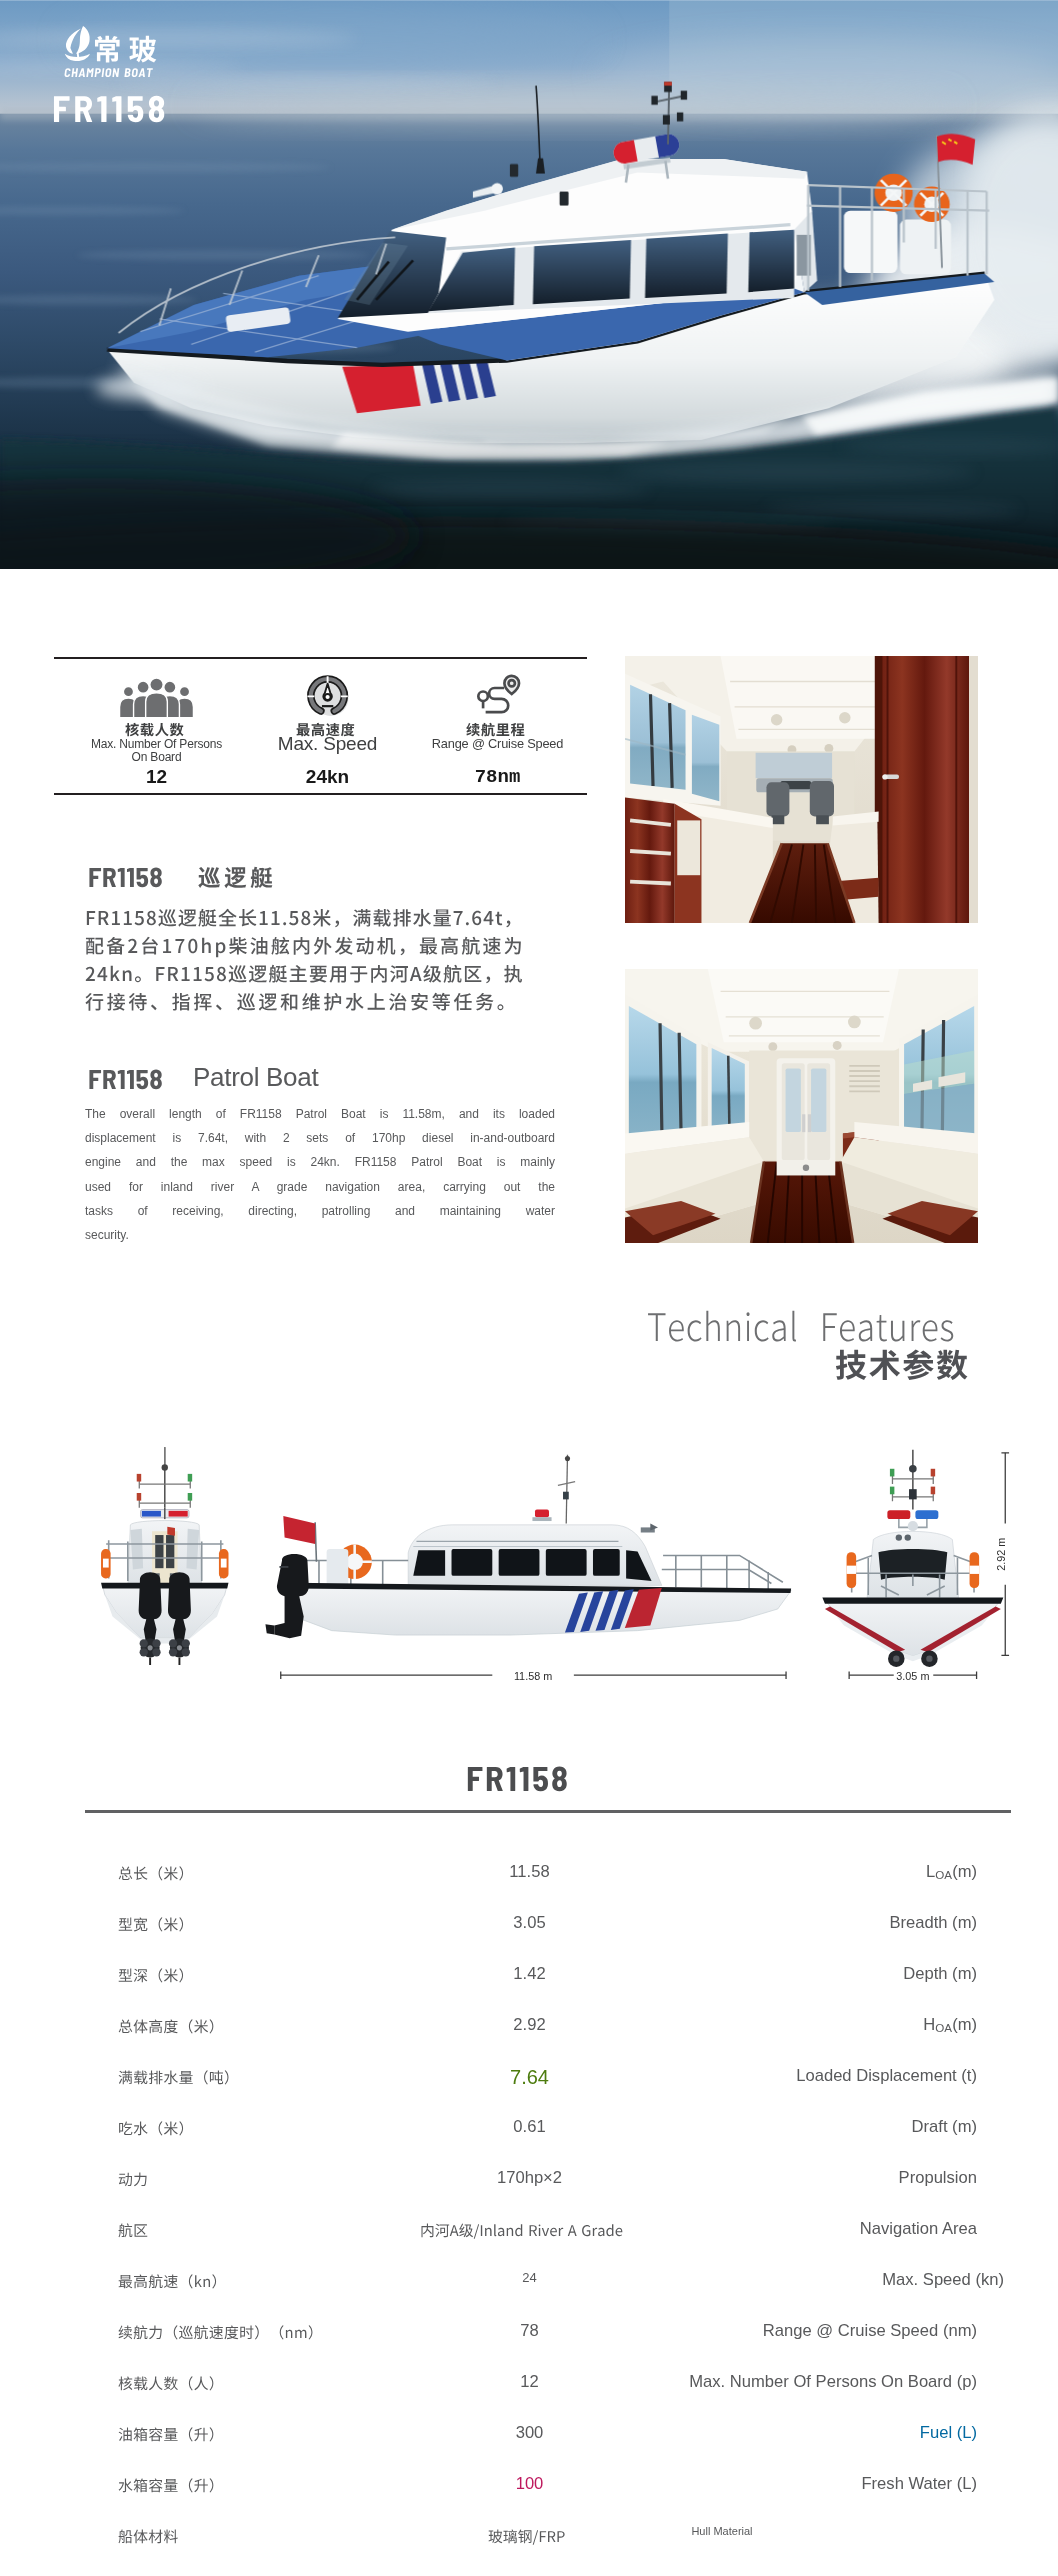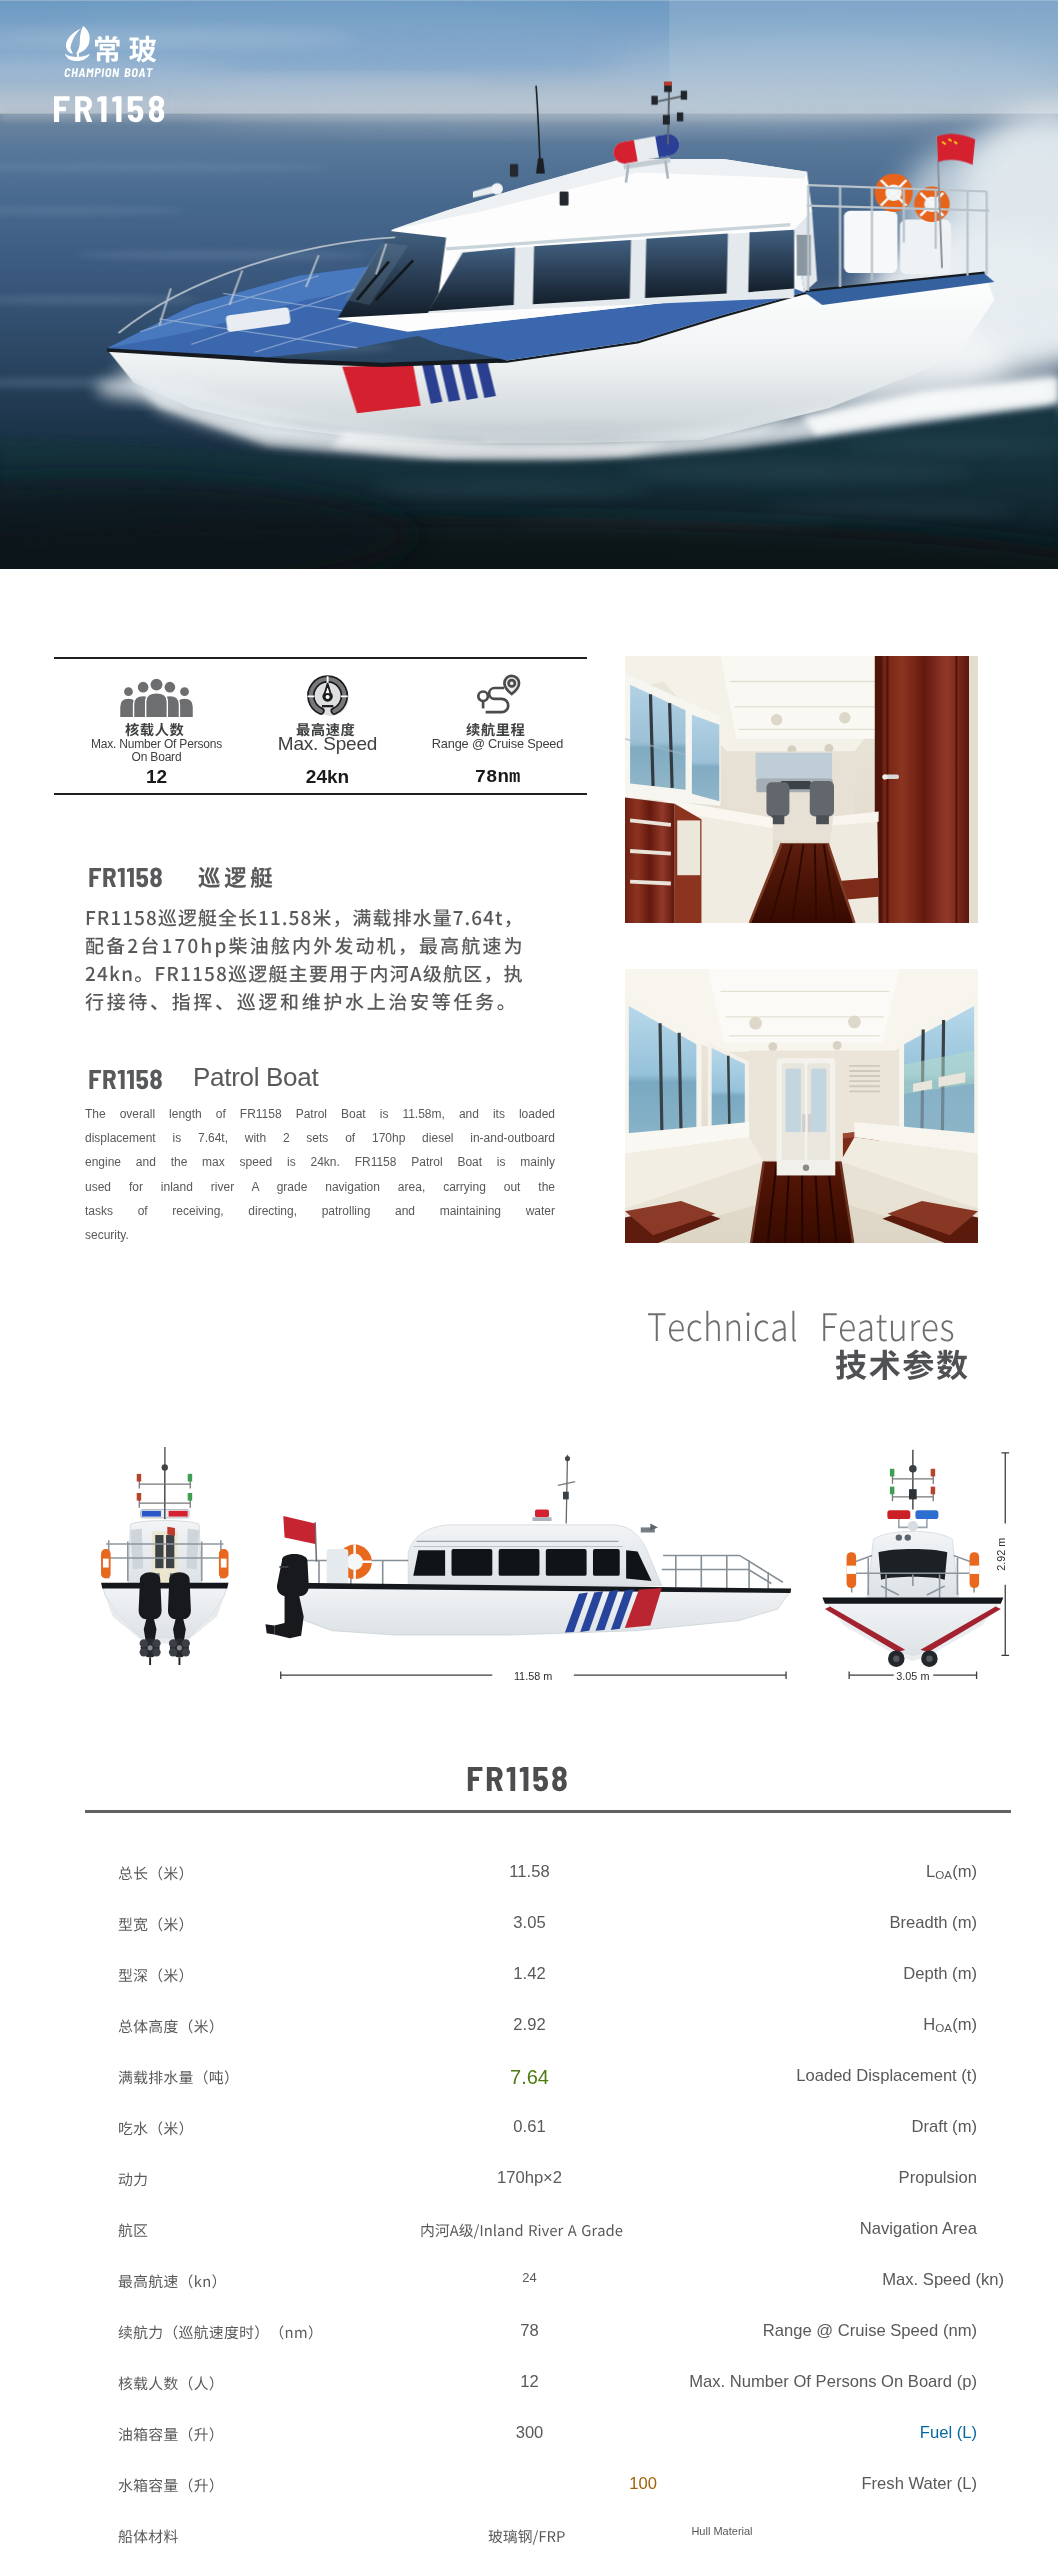--- a/index.html
+++ b/index.html
@@ -736,21 +736,21 @@
     <div class="ab" style="left:402px;top:2372px;width:255px;text-align:center;font-size:16.6px;color:#58595b;">12</div>
     <div class="ab" style="left:467px;top:2372px;width:510px;text-align:right;font-size:16.6px;color:#58595b;">Max. Number Of Persons On Board (p)</div>
     <svg class="t" style="left:118px;top:2440px" width="0.6" height="0.6" viewBox="0 0 1 1">
       <path d="M2.3 -19.3C4 -18.6 6.1 -17.3 7.2 -16.4L8.3 -18C7.2 -18.9 5 -20 3.4 -20.7ZM1.1 -12.5C2.7 -11.7 4.7 -10.5 5.8 -9.7L6.8 -11.3C5.8 -12.1 3.7 -13.2 2.1 -13.9ZM1.9 0.4 3.5 1.6C4.8 -0.5 6.3 -3.2 7.4 -5.5L6 -6.7C4.7 -4.2 3.1 -1.3 1.9 0.4ZM15.1 -1.4H11V-6.9H15.1ZM16.9 -1.4V-6.9H21.2V-1.4ZM9.2 -15.8V1.9H11V0.5H21.2V1.8H23V-15.8H16.9V-21H15.1V-15.8ZM15.1 -8.7H11V-14H15.1ZM16.9 -8.7V-14H21.2V-8.7Z M39.8 -7.3H46.4V-4.8H39.8ZM39.8 -8.8V-11.3H46.4V-8.8ZM39.8 -3.3H46.4V-0.7H39.8ZM37.9 -13V2H39.8V0.9H46.4V1.8H48.3V-13ZM30.1 -21.1C29.3 -18.6 28 -16.1 26.4 -14.5C26.9 -14.2 27.6 -13.7 28 -13.4C28.8 -14.4 29.6 -15.6 30.4 -17H31.4C31.9 -16 32.4 -14.8 32.6 -13.9H31.4V-11.1H27V-9.3H31C29.9 -6.6 28 -3.7 26.3 -2.1C26.8 -1.8 27.3 -1.1 27.6 -0.7C28.9 -2.1 30.2 -4.2 31.4 -6.4V2H33.2V-6.4C34.2 -5.3 35.5 -3.9 36 -3.2L37.2 -4.6C36.6 -5.2 34.2 -7.5 33.2 -8.3V-9.3H37.1V-11.1H33.2V-13.8L34.4 -14.2C34.1 -15 33.7 -16 33.2 -17H37.7V-18.6H31.1C31.4 -19.3 31.7 -20 31.9 -20.7ZM40 -21.1C39.2 -18.6 37.9 -16.2 36.2 -14.7C36.7 -14.4 37.5 -13.9 37.9 -13.6C38.7 -14.5 39.5 -15.7 40.2 -16.9H41.7C42.5 -15.9 43.4 -14.5 43.7 -13.6L45.4 -14.3C45 -15 44.4 -16 43.7 -16.9H49.2V-18.6H41C41.3 -19.2 41.5 -20 41.8 -20.7Z M59.3 -15.8C57.9 -14 55.5 -12.2 53.2 -11.1C53.6 -10.8 54.3 -10 54.5 -9.7C56.8 -11 59.4 -13 61 -15.2ZM65.7 -14.7C68 -13.3 70.8 -11.1 72.2 -9.7L73.5 -11C72.1 -12.4 69.2 -14.4 66.9 -15.8ZM63.4 -13.6C61 -9.9 56.5 -6.8 51.9 -5.1C52.4 -4.7 52.9 -4 53.1 -3.6C54.3 -4 55.4 -4.5 56.5 -5.2V2H58.3V1.2H68.6V1.9H70.5V-5.5C71.5 -4.9 72.7 -4.4 73.8 -3.9C74 -4.4 74.5 -5 75 -5.4C71 -7 67.4 -9 64.5 -12.2L65 -12.9ZM58.3 -0.5V-4.7H68.6V-0.5ZM58.5 -6.4C60.4 -7.7 62.1 -9.2 63.5 -10.9C65.2 -9.1 67 -7.6 69 -6.4ZM61.8 -20.7C62.2 -20.1 62.5 -19.4 62.9 -18.7H53.1V-14.2H54.9V-17H72V-14.2H74V-18.7H65C64.7 -19.5 64.2 -20.4 63.8 -21.2Z M82.8 -16.6H95.2V-15.2H82.8ZM82.8 -19.1H95.2V-17.7H82.8ZM80.9 -20.2V-14.1H97V-20.2ZM77.8 -13.1V-11.6H100.2V-13.1ZM82.2 -6.8H88V-5.4H82.2ZM89.9 -6.8H95.9V-5.4H89.9ZM82.2 -9.3H88V-7.9H82.2ZM89.9 -9.3H95.9V-7.9H89.9ZM77.7 -0.1V1.4H100.4V-0.1H89.9V-1.5H98.3V-2.9H89.9V-4.2H97.8V-10.5H80.5V-4.2H88V-2.9H79.8V-1.5H88V-0.1Z M119.4 -9.5C119.4 -4.6 121.3 -0.7 124.3 2.4L125.8 1.6C123 -1.4 121.2 -5.1 121.2 -9.5C121.2 -14 123 -17.7 125.8 -20.6L124.3 -21.4C121.3 -18.4 119.4 -14.4 119.4 -9.5Z M139.9 -20.6C137.4 -19.1 132.9 -17.7 129 -16.8C129.2 -16.4 129.6 -15.7 129.7 -15.3C131.2 -15.6 132.8 -16 134.4 -16.5V-10.9H128.8V-9.1H134.4C134.2 -5.5 133.2 -2 128.5 0.6C128.9 1 129.6 1.6 129.9 2.1C135 -0.9 136.1 -5 136.3 -9.1H143.9V2H145.8V-9.1H151.3V-10.9H145.8V-20.5H143.9V-10.9H136.3V-17.1C138.2 -17.7 139.9 -18.4 141.3 -19.1Z M160.6 -9.5C160.6 -14.4 158.7 -18.4 155.7 -21.4L154.2 -20.6C157 -17.7 158.8 -14 158.8 -9.5C158.8 -5.1 157 -1.4 154.2 1.6L155.7 2.4C158.7 -0.7 160.6 -4.6 160.6 -9.5Z" fill="#58595b"></path>
     </svg>
     <div class="ab" style="left:402px;top:2423px;width:255px;text-align:center;font-size:16.6px;color:#58595b;">300</div>
     <div class="ab" style="left:467px;top:2423px;width:510px;text-align:right;font-size:16.6px;color:#0369a1;">Fuel (L)</div>
     <svg class="t" style="left:118px;top:2491px" width="0.6" height="0.6" viewBox="0 0 1 1">
       <path d="M1.8 -14.6V-12.7H7.9C6.7 -7.8 4.2 -4 1 -1.9C1.4 -1.6 2.2 -0.9 2.5 -0.5C6 -3 9 -7.7 10.2 -14.2L9 -14.7L8.6 -14.6ZM20.4 -16.3C19.2 -14.6 17.2 -12.4 15.6 -10.8C14.8 -12.1 14.1 -13.5 13.6 -14.9V-21H11.6V-0.6C11.6 -0.1 11.4 0 11 0C10.6 0 9.3 0 7.9 0C8.2 0.6 8.5 1.5 8.6 2C10.5 2 11.7 2 12.5 1.6C13.2 1.3 13.6 0.7 13.6 -0.6V-11.1C15.8 -6.6 19.1 -2.7 23 -0.6C23.3 -1.2 23.9 -1.9 24.4 -2.3C21.4 -3.7 18.6 -6.3 16.5 -9.4C18.2 -10.9 20.5 -13.2 22.1 -15.1Z M39.8 -7.3H46.4V-4.8H39.8ZM39.8 -8.8V-11.3H46.4V-8.8ZM39.8 -3.3H46.4V-0.7H39.8ZM37.9 -13V2H39.8V0.9H46.4V1.8H48.3V-13ZM30.1 -21.1C29.3 -18.6 28 -16.1 26.4 -14.5C26.9 -14.2 27.6 -13.7 28 -13.4C28.8 -14.4 29.6 -15.6 30.4 -17H31.4C31.9 -16 32.4 -14.8 32.6 -13.9H31.4V-11.1H27V-9.3H31C29.9 -6.6 28 -3.7 26.3 -2.1C26.8 -1.8 27.3 -1.1 27.6 -0.7C28.9 -2.1 30.2 -4.2 31.4 -6.4V2H33.2V-6.4C34.2 -5.3 35.5 -3.9 36 -3.2L37.2 -4.6C36.6 -5.2 34.2 -7.5 33.2 -8.3V-9.3H37.1V-11.1H33.2V-13.8L34.4 -14.2C34.1 -15 33.7 -16 33.2 -17H37.7V-18.6H31.1C31.4 -19.3 31.7 -20 31.9 -20.7ZM40 -21.1C39.2 -18.6 37.9 -16.2 36.2 -14.7C36.7 -14.4 37.5 -13.9 37.9 -13.6C38.7 -14.5 39.5 -15.7 40.2 -16.9H41.7C42.5 -15.9 43.4 -14.5 43.7 -13.6L45.4 -14.3C45 -15 44.4 -16 43.7 -16.9H49.2V-18.6H41C41.3 -19.2 41.5 -20 41.8 -20.7Z M59.3 -15.8C57.9 -14 55.5 -12.2 53.2 -11.1C53.6 -10.8 54.3 -10 54.5 -9.7C56.8 -11 59.4 -13 61 -15.2ZM65.7 -14.7C68 -13.3 70.8 -11.1 72.2 -9.7L73.5 -11C72.1 -12.4 69.2 -14.4 66.9 -15.8ZM63.4 -13.6C61 -9.9 56.5 -6.8 51.9 -5.1C52.4 -4.7 52.9 -4 53.1 -3.6C54.3 -4 55.4 -4.5 56.5 -5.2V2H58.3V1.2H68.6V1.9H70.5V-5.5C71.5 -4.9 72.7 -4.4 73.8 -3.9C74 -4.4 74.5 -5 75 -5.4C71 -7 67.4 -9 64.5 -12.2L65 -12.9ZM58.3 -0.5V-4.7H68.6V-0.5ZM58.5 -6.4C60.4 -7.7 62.1 -9.2 63.5 -10.9C65.2 -9.1 67 -7.6 69 -6.4ZM61.8 -20.7C62.2 -20.1 62.5 -19.4 62.9 -18.7H53.1V-14.2H54.9V-17H72V-14.2H74V-18.7H65C64.7 -19.5 64.2 -20.4 63.8 -21.2Z M82.8 -16.6H95.2V-15.2H82.8ZM82.8 -19.1H95.2V-17.7H82.8ZM80.9 -20.2V-14.1H97V-20.2ZM77.8 -13.1V-11.6H100.2V-13.1ZM82.2 -6.8H88V-5.4H82.2ZM89.9 -6.8H95.9V-5.4H89.9ZM82.2 -9.3H88V-7.9H82.2ZM89.9 -9.3H95.9V-7.9H89.9ZM77.7 -0.1V1.4H100.4V-0.1H89.9V-1.5H98.3V-2.9H89.9V-4.2H97.8V-10.5H80.5V-4.2H88V-2.9H79.8V-1.5H88V-0.1Z M119.4 -9.5C119.4 -4.6 121.3 -0.7 124.3 2.4L125.8 1.6C123 -1.4 121.2 -5.1 121.2 -9.5C121.2 -14 123 -17.7 125.8 -20.6L124.3 -21.4C121.3 -18.4 119.4 -14.4 119.4 -9.5Z M139.9 -20.6C137.4 -19.1 132.9 -17.7 129 -16.8C129.2 -16.4 129.6 -15.7 129.7 -15.3C131.2 -15.6 132.8 -16 134.4 -16.5V-10.9H128.8V-9.1H134.4C134.2 -5.5 133.2 -2 128.5 0.6C128.9 1 129.6 1.6 129.9 2.1C135 -0.9 136.1 -5 136.3 -9.1H143.9V2H145.8V-9.1H151.3V-10.9H145.8V-20.5H143.9V-10.9H136.3V-17.1C138.2 -17.7 139.9 -18.4 141.3 -19.1Z M160.6 -9.5C160.6 -14.4 158.7 -18.4 155.7 -21.4L154.2 -20.6C157 -17.7 158.8 -14 158.8 -9.5C158.8 -5.1 157 -1.4 154.2 1.6L155.7 2.4C158.7 -0.7 160.6 -4.6 160.6 -9.5Z" fill="#58595b"></path>
     </svg>
-    <div class="ab" style="left:402px;top:2474px;width:255px;text-align:right;font-size:16.6px;color:#a16207;">100</div>
+    <div class="ab" style="left:402px;top:2474px;width:255px;text-align:center;font-size:16.6px;color:#be185d;">100</div>
     <div class="ab" style="left:467px;top:2474px;width:510px;text-align:right;font-size:16.6px;color:#58595b;">Fresh Water (L)</div>
     <svg class="t" style="left:118px;top:2542px" width="0.6" height="0.6" viewBox="0 0 1 1">
       <path d="M5.5 -14.8C6.1 -13.7 6.7 -12.2 6.9 -11.2L8.2 -11.8C8 -12.7 7.3 -14.2 6.7 -15.3ZM5.4 -7.1C6.1 -5.9 6.9 -4.3 7.2 -3.2L8.5 -3.9C8.2 -4.9 7.4 -6.5 6.6 -7.7ZM13.2 -8.5V2.1H14.9V0.8H20.8V2H22.6V-8.5ZM14.9 -0.9V-6.8H20.8V-0.9ZM14.2 -19.6V-15.9C14.2 -14.2 14 -12.2 11.6 -10.7C11.9 -10.5 12.6 -9.9 12.8 -9.5C15.4 -11.2 15.9 -13.7 15.9 -15.9V-17.9H19.6V-12.5C19.6 -10.7 20 -10 21.6 -10C21.8 -10 22.6 -10 22.9 -10C23.3 -10 23.7 -10.1 24 -10.1C24 -10.5 23.9 -11.2 23.9 -11.6C23.6 -11.6 23.1 -11.5 22.9 -11.5C22.6 -11.5 21.9 -11.5 21.7 -11.5C21.4 -11.5 21.4 -11.7 21.4 -12.4V-19.6ZM9.3 -16.4V-10.1H4.4V-16.4ZM1.1 -10.1V-8.5H2.8C2.8 -5.4 2.6 -1.5 0.9 1.2C1.3 1.4 2 1.9 2.3 2.1C4.2 -0.7 4.4 -5.2 4.4 -8.5H9.3V-0.3C9.3 0 9.2 0.1 8.9 0.1C8.6 0.1 7.7 0.1 6.6 0.1C6.8 0.5 7.1 1.2 7.1 1.7C8.7 1.7 9.6 1.7 10.2 1.4C10.8 1.1 11 0.6 11 -0.3V-17.9H7C7.3 -18.8 7.7 -19.8 8 -20.7L6.1 -21.1C5.9 -20.2 5.6 -18.9 5.3 -17.9H2.8V-10.1Z M31.8 -20.9C30.5 -17.1 28.5 -13.4 26.2 -10.9C26.6 -10.5 27.2 -9.5 27.4 -9.1C28.1 -9.9 28.8 -10.9 29.5 -12V2H31.3V-15.1C32.1 -16.8 32.9 -18.6 33.5 -20.4ZM35.9 -4.4V-2.7H40V1.9H41.9V-2.7H45.9V-4.4H41.9V-13C43.4 -8.7 45.8 -4.5 48.4 -2.1C48.8 -2.6 49.4 -3.2 49.8 -3.6C47.1 -5.8 44.5 -10 43 -14.2H49.4V-16H41.9V-20.9H40V-16H33V-14.2H38.9C37.4 -9.9 34.7 -5.7 32 -3.5C32.4 -3.1 33 -2.5 33.3 -2C36 -4.4 38.4 -8.6 40 -13V-4.4Z M70.4 -21V-15.6H62.9V-13.8H69.8C67.9 -9.9 64.6 -5.7 61.5 -3.5C61.9 -3.2 62.5 -2.5 62.8 -2C65.6 -4.1 68.4 -7.7 70.4 -11.2V-0.6C70.4 -0.1 70.2 0.1 69.8 0.1C69.3 0.1 67.7 0.1 66.1 0.1C66.3 0.6 66.7 1.5 66.8 2C68.9 2 70.4 1.9 71.2 1.6C72 1.3 72.4 0.8 72.4 -0.6V-13.8H75V-15.6H72.4V-21ZM56.7 -21V-15.7H52.5V-13.8H56.4C55.5 -10.4 53.5 -6.5 51.6 -4.4C52 -3.9 52.5 -3.1 52.7 -2.6C54.2 -4.3 55.6 -7.2 56.7 -10.1V2H58.5V-10.9C59.6 -9.6 60.9 -7.8 61.5 -6.9L62.6 -8.5C62 -9.2 59.5 -12.2 58.5 -13.2V-13.8H62V-15.7H58.5V-21Z M77.8 -19.1C78.5 -17.3 79.1 -15 79.2 -13.5L80.7 -13.9C80.5 -15.4 80 -17.7 79.2 -19.4ZM85.9 -19.5C85.6 -17.8 84.8 -15.3 84.3 -13.8L85.5 -13.4C86.2 -14.9 87 -17.2 87.6 -19.1ZM89.4 -17.9C90.8 -17.1 92.6 -15.7 93.3 -14.7L94.3 -16.2C93.5 -17.1 91.8 -18.4 90.3 -19.2ZM88.1 -11.6C89.6 -10.8 91.4 -9.5 92.3 -8.6L93.2 -10.1C92.3 -11 90.5 -12.2 89 -13ZM77.7 -12.6V-10.9H81.2C80.3 -8.1 78.7 -4.8 77.3 -3C77.6 -2.6 78 -1.8 78.2 -1.2C79.5 -2.9 80.8 -5.6 81.7 -8.3V2H83.5V-8.3C84.4 -6.9 85.5 -5 86 -4L87.2 -5.5C86.7 -6.4 84.2 -9.7 83.5 -10.5V-10.9H87.5V-12.6H83.5V-20.9H81.7V-12.6ZM87.5 -5.1 87.8 -3.4 95.6 -4.8V2H97.4V-5.1L100.7 -5.7L100.3 -7.4L97.4 -6.9V-21H95.6V-6.6Z" fill="#58595b"></path>
     </svg>
     <svg class="t" style="left:488px;top:2542px" width="0.6" height="0.6" viewBox="0 0 1 1">
       <path d="M1 -2.5 1.4 -0.7C3.5 -1.5 6.2 -2.6 8.8 -3.7L8.6 -5.4L6 -4.4V-10.3H8.2V-12.1H6V-17.6H8.8V-19.3H1.2V-17.6H4.2V-12.1H1.4V-10.3H4.2V-3.7C3 -3.2 1.9 -2.8 1 -2.5ZM9.8 -17.3V-10.8C9.8 -7.3 9.6 -2.7 7.1 0.6C7.5 0.8 8.2 1.5 8.5 1.8C10.9 -1.4 11.5 -5.9 11.6 -9.5H11.8C12.8 -6.9 14.1 -4.5 15.8 -2.7C14.2 -1.2 12.2 -0.2 10.3 0.5C10.7 0.9 11.1 1.6 11.3 2C13.4 1.2 15.4 0.1 17.1 -1.4C18.7 0.1 20.7 1.2 23 1.9C23.2 1.4 23.8 0.7 24.2 0.3C22 -0.4 20 -1.4 18.4 -2.7C20.3 -4.8 21.8 -7.5 22.6 -10.8L21.4 -11.3L21.1 -11.2H17.4V-15.6H21.4C21.1 -14.4 20.8 -13.2 20.5 -12.4L22.1 -12C22.6 -13.2 23.2 -15.3 23.7 -17.1L22.4 -17.4L22.1 -17.3H17.4V-21H15.6V-17.3ZM15.6 -15.6V-11.2H11.6V-15.6ZM20.4 -9.5C19.6 -7.3 18.5 -5.5 17.1 -3.9C15.6 -5.5 14.4 -7.4 13.6 -9.5Z M39.6 -20.7C39.9 -20.1 40.2 -19.4 40.5 -18.7H34.1V-17.1H48.7V-18.7H42.4C42.1 -19.4 41.7 -20.4 41.3 -21.1ZM37.7 -0.9C38.1 -1.1 38.8 -1.2 44 -2C44.2 -1.5 44.4 -1 44.6 -0.7L45.8 -1.2C45.4 -2.2 44.5 -3.9 43.7 -5.2L42.5 -4.8C42.8 -4.3 43.1 -3.8 43.4 -3.2L39.3 -2.7C39.9 -3.7 40.4 -4.7 40.9 -5.8H46.5V0C46.5 0.3 46.5 0.4 46.1 0.4C45.8 0.4 44.6 0.5 43.4 0.4C43.6 0.8 43.9 1.4 44 1.9C45.6 1.9 46.7 1.9 47.5 1.6C48.1 1.4 48.3 0.9 48.3 0V-7.4H41.7L42.4 -9.2H47.3V-16.2H45.6V-10.7H37.1V-16.2H35.5V-9.2H40.5C40.4 -8.6 40.1 -8 39.9 -7.4H34.6V2H36.4V-5.8H39.3C38.9 -4.9 38.5 -4.2 38.3 -3.9C37.9 -3.1 37.5 -2.5 37.1 -2.5C37.3 -2.1 37.6 -1.2 37.7 -0.9ZM43.6 -16.5C43 -15.9 42.3 -15.2 41.5 -14.6L38.9 -16.4L38 -15.6L40.6 -13.9C39.6 -13.1 38.5 -12.5 37.5 -12C37.8 -11.7 38.3 -11.2 38.5 -10.9C39.5 -11.5 40.6 -12.3 41.6 -13.1C42.6 -12.4 43.5 -11.7 44.1 -11.2L45 -12.1C44.4 -12.6 43.5 -13.2 42.6 -13.9C43.4 -14.6 44.2 -15.3 44.8 -16.1ZM25.8 -3.1 26.2 -1.3C28.4 -1.9 31.2 -2.6 33.8 -3.4L33.6 -5.1L30.8 -4.3V-10.1H33V-11.8H30.8V-17.2H33.4V-18.9H26.1V-17.2H29.1V-11.8H26.4V-10.1H29.1V-3.9Z M54.3 -20.9C53.6 -18.6 52.3 -16.4 50.8 -14.9C51.1 -14.5 51.6 -13.5 51.8 -13.1C52.6 -14 53.5 -15.1 54.1 -16.4H59.9V-18.2H55.1C55.5 -18.9 55.8 -19.7 56 -20.5ZM54.8 1.8C55.2 1.4 55.9 1.1 60 -1.1C59.9 -1.5 59.8 -2.2 59.7 -2.7L56.8 -1.3V-6.9H60.1V-8.6H56.8V-12H59.6V-13.7H52.8V-12H55V-8.6H51.5V-6.9H55V-1.4C55 -0.4 54.5 0 54 0.2C54.3 0.6 54.7 1.4 54.8 1.8ZM60.8 -19.7V2H62.5V-18H71.5V-0.5C71.5 -0.1 71.3 0 71 0C70.6 0 69.4 0 68.1 0C68.4 0.4 68.7 1.2 68.7 1.7C70.5 1.7 71.6 1.6 72.3 1.3C73 1 73.2 0.5 73.2 -0.5V-19.7ZM68.8 -17.1C68.3 -15.1 67.7 -13 67 -11.1C66.2 -12.6 65.3 -14.2 64.4 -15.6L63.1 -14.9C64.2 -13.1 65.3 -11.1 66.3 -9.1C65.2 -6.4 64 -3.9 62.6 -2C63 -1.8 63.8 -1.3 64 -1.1C65.2 -2.8 66.2 -4.9 67.2 -7.2C68 -5.5 68.8 -3.8 69.2 -2.4L70.7 -3.2C70.1 -4.9 69.1 -7 68 -9.2C68.9 -11.6 69.7 -14.2 70.3 -16.8Z M75.3 4.5H77L84.4 -19.9H82.8Z M87.3 0H89.6V-8.2H96.6V-10.2H89.6V-16.4H97.9V-18.3H87.3Z M103.4 -9.6V-16.4H106.5C109.4 -16.4 110.9 -15.6 110.9 -13.2C110.9 -10.8 109.4 -9.6 106.5 -9.6ZM111.2 0H113.8L109.1 -8C111.6 -8.6 113.2 -10.3 113.2 -13.2C113.2 -17 110.6 -18.3 106.8 -18.3H101.1V0H103.4V-7.8H106.7Z M117 0H119.3V-7.3H122.3C126.3 -7.3 129.1 -9.1 129.1 -13C129.1 -16.9 126.3 -18.3 122.2 -18.3H117ZM119.3 -9.2V-16.4H121.9C125.1 -16.4 126.8 -15.6 126.8 -13C126.8 -10.3 125.2 -9.2 122 -9.2Z" fill="#58595b"></path>
     </svg>
     <div class="ab" style="left:467px;top:2525px;width:510px;text-align:center;font-size:11px;color:#58595b;">Hull Material</div>
   </div>
 

